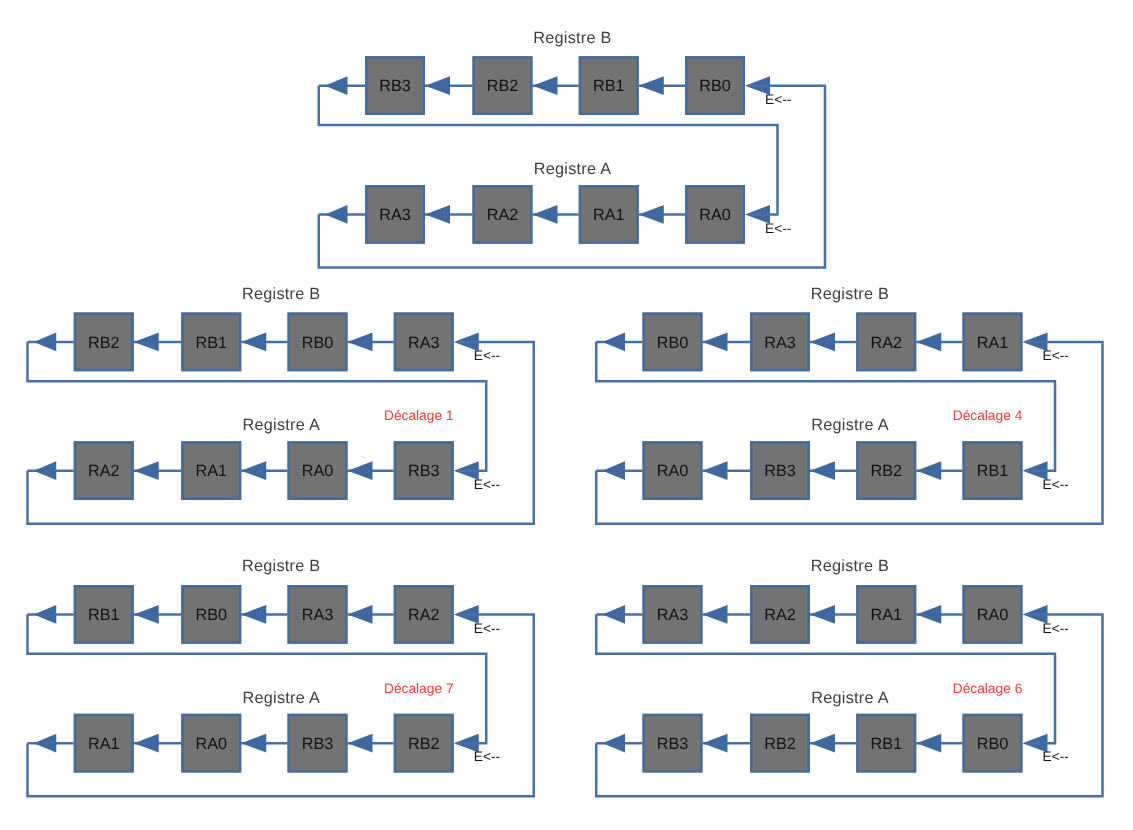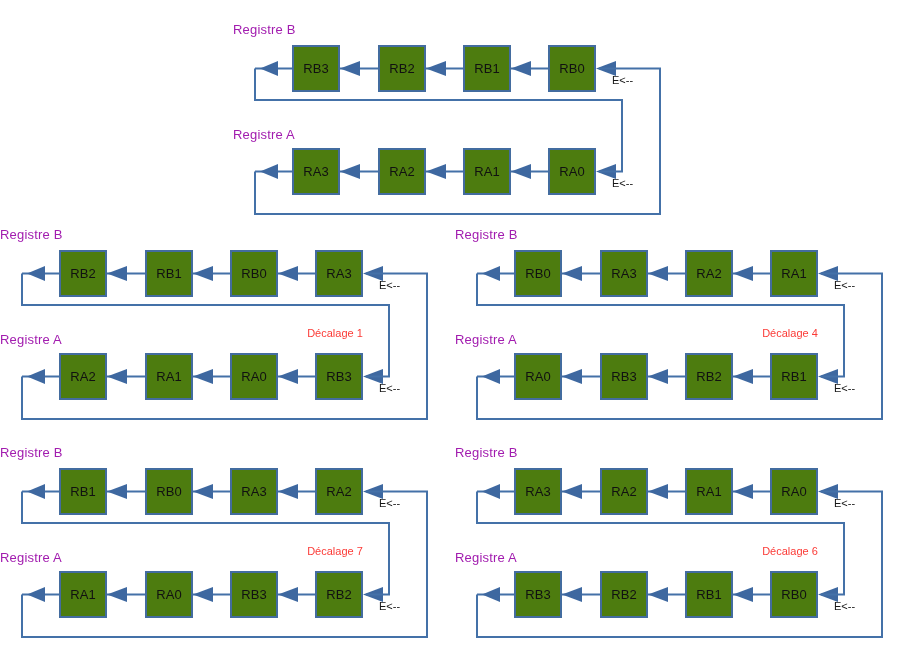--- a/index.html
+++ b/index.html
@@ -3,32 +3,32 @@
 <meta charset="utf-8">
 <style>
   html,body{margin:0;padding:0;}
   body{
     width:906px;height:664px;position:relative;background:#ffffff;
     font-family:"Liberation Sans", sans-serif;overflow:hidden;
   }
   .diagram{position:absolute;width:430px;height:205px;}
   .conn{position:absolute;left:0;top:0;}
   .title{
-    position:absolute;left:0;width:430px;text-align:left;
-    font-size:13px;color:#a21caf;letter-spacing:.2px;
+    position:absolute;left:10px;width:430px;text-align:center;
+    font-size:13px;color:#404040;letter-spacing:.2px;
   }
   .title-b{top:2px;}
   .title-a{top:107px;}
   .badge{
     position:absolute;left:288px;top:102px;width:94px;text-align:center;
     font-size:11px;color:#fb3a36;
   }
   .box{
     position:absolute;width:44px;height:43px;
-    background:#4d7c0f;border:2px solid #436c9f;
+    background:#737373;border:2px solid #436c9f;
     display:flex;align-items:center;justify-content:center;
     font-size:13px;color:#111111;
   }
   .c0{left:59px}.c1{left:145px}.c2{left:230px}.c3{left:315px}
   .r1{top:25px}.r2{top:128px}
   .elabel{position:absolute;font-size:11px;color:#161616;}
   .e1{left:379px;top:54px}
   .e2{left:379px;top:157px}
 </style>
 </head>

